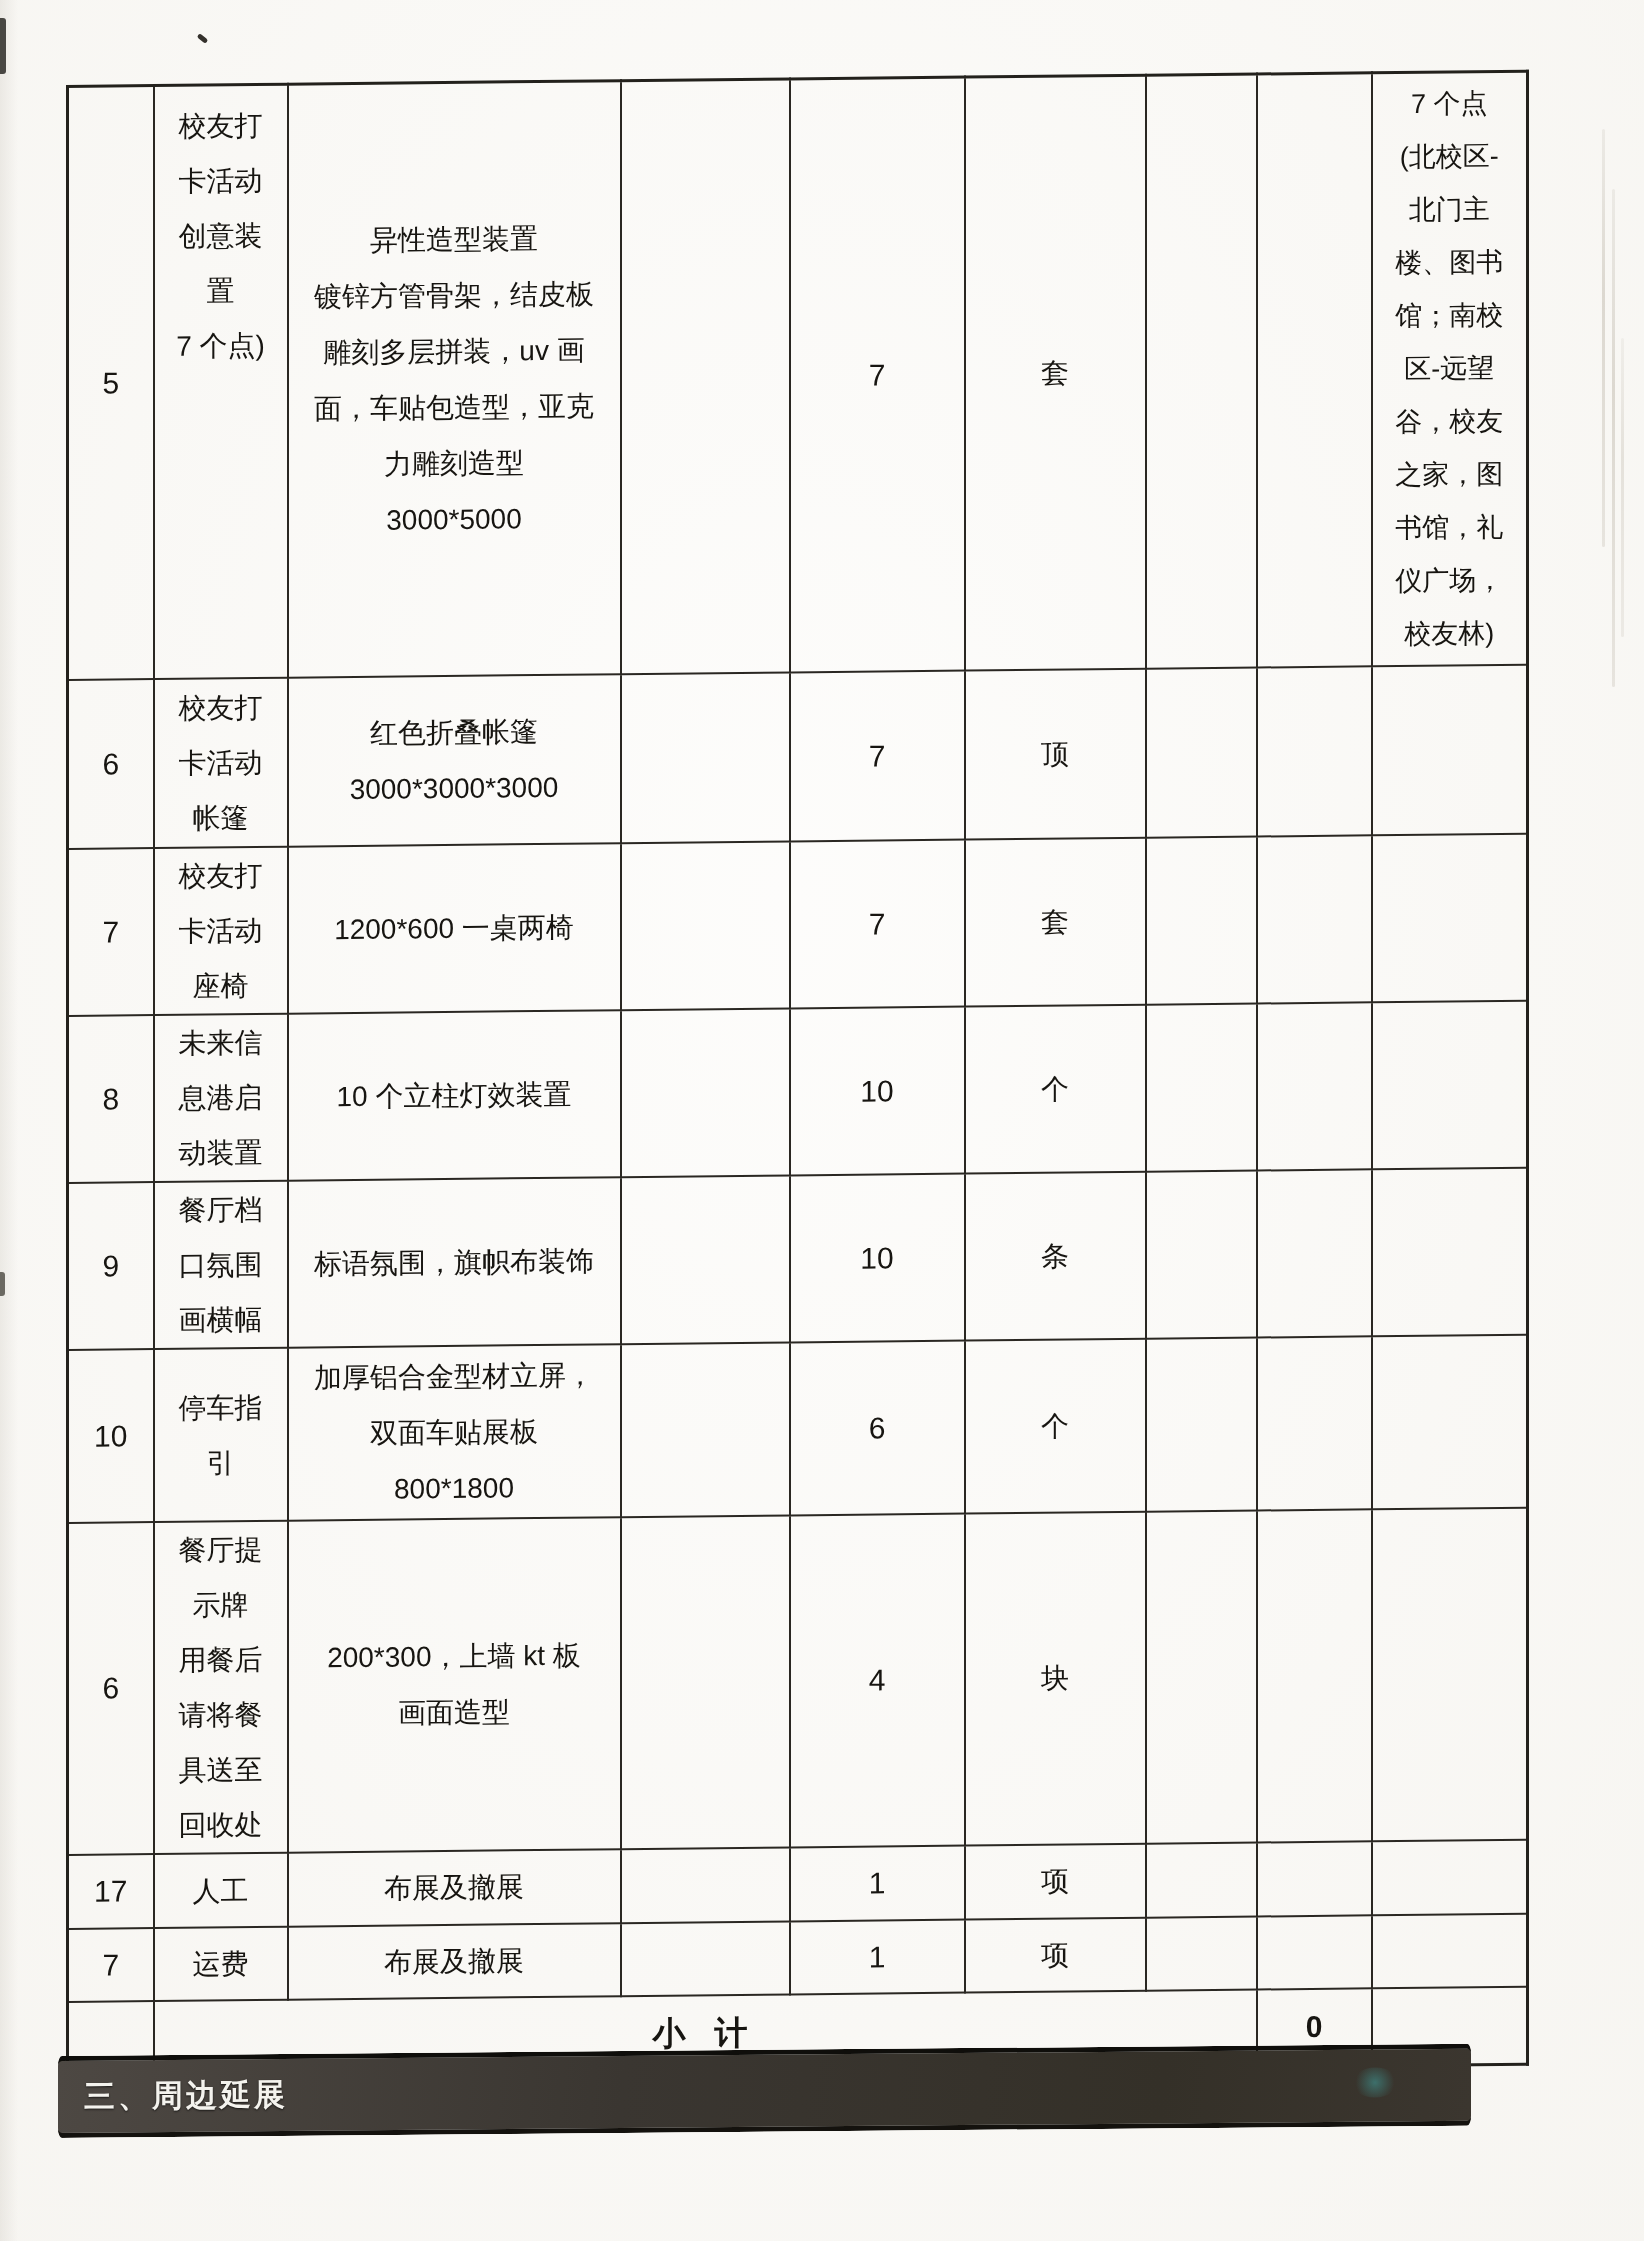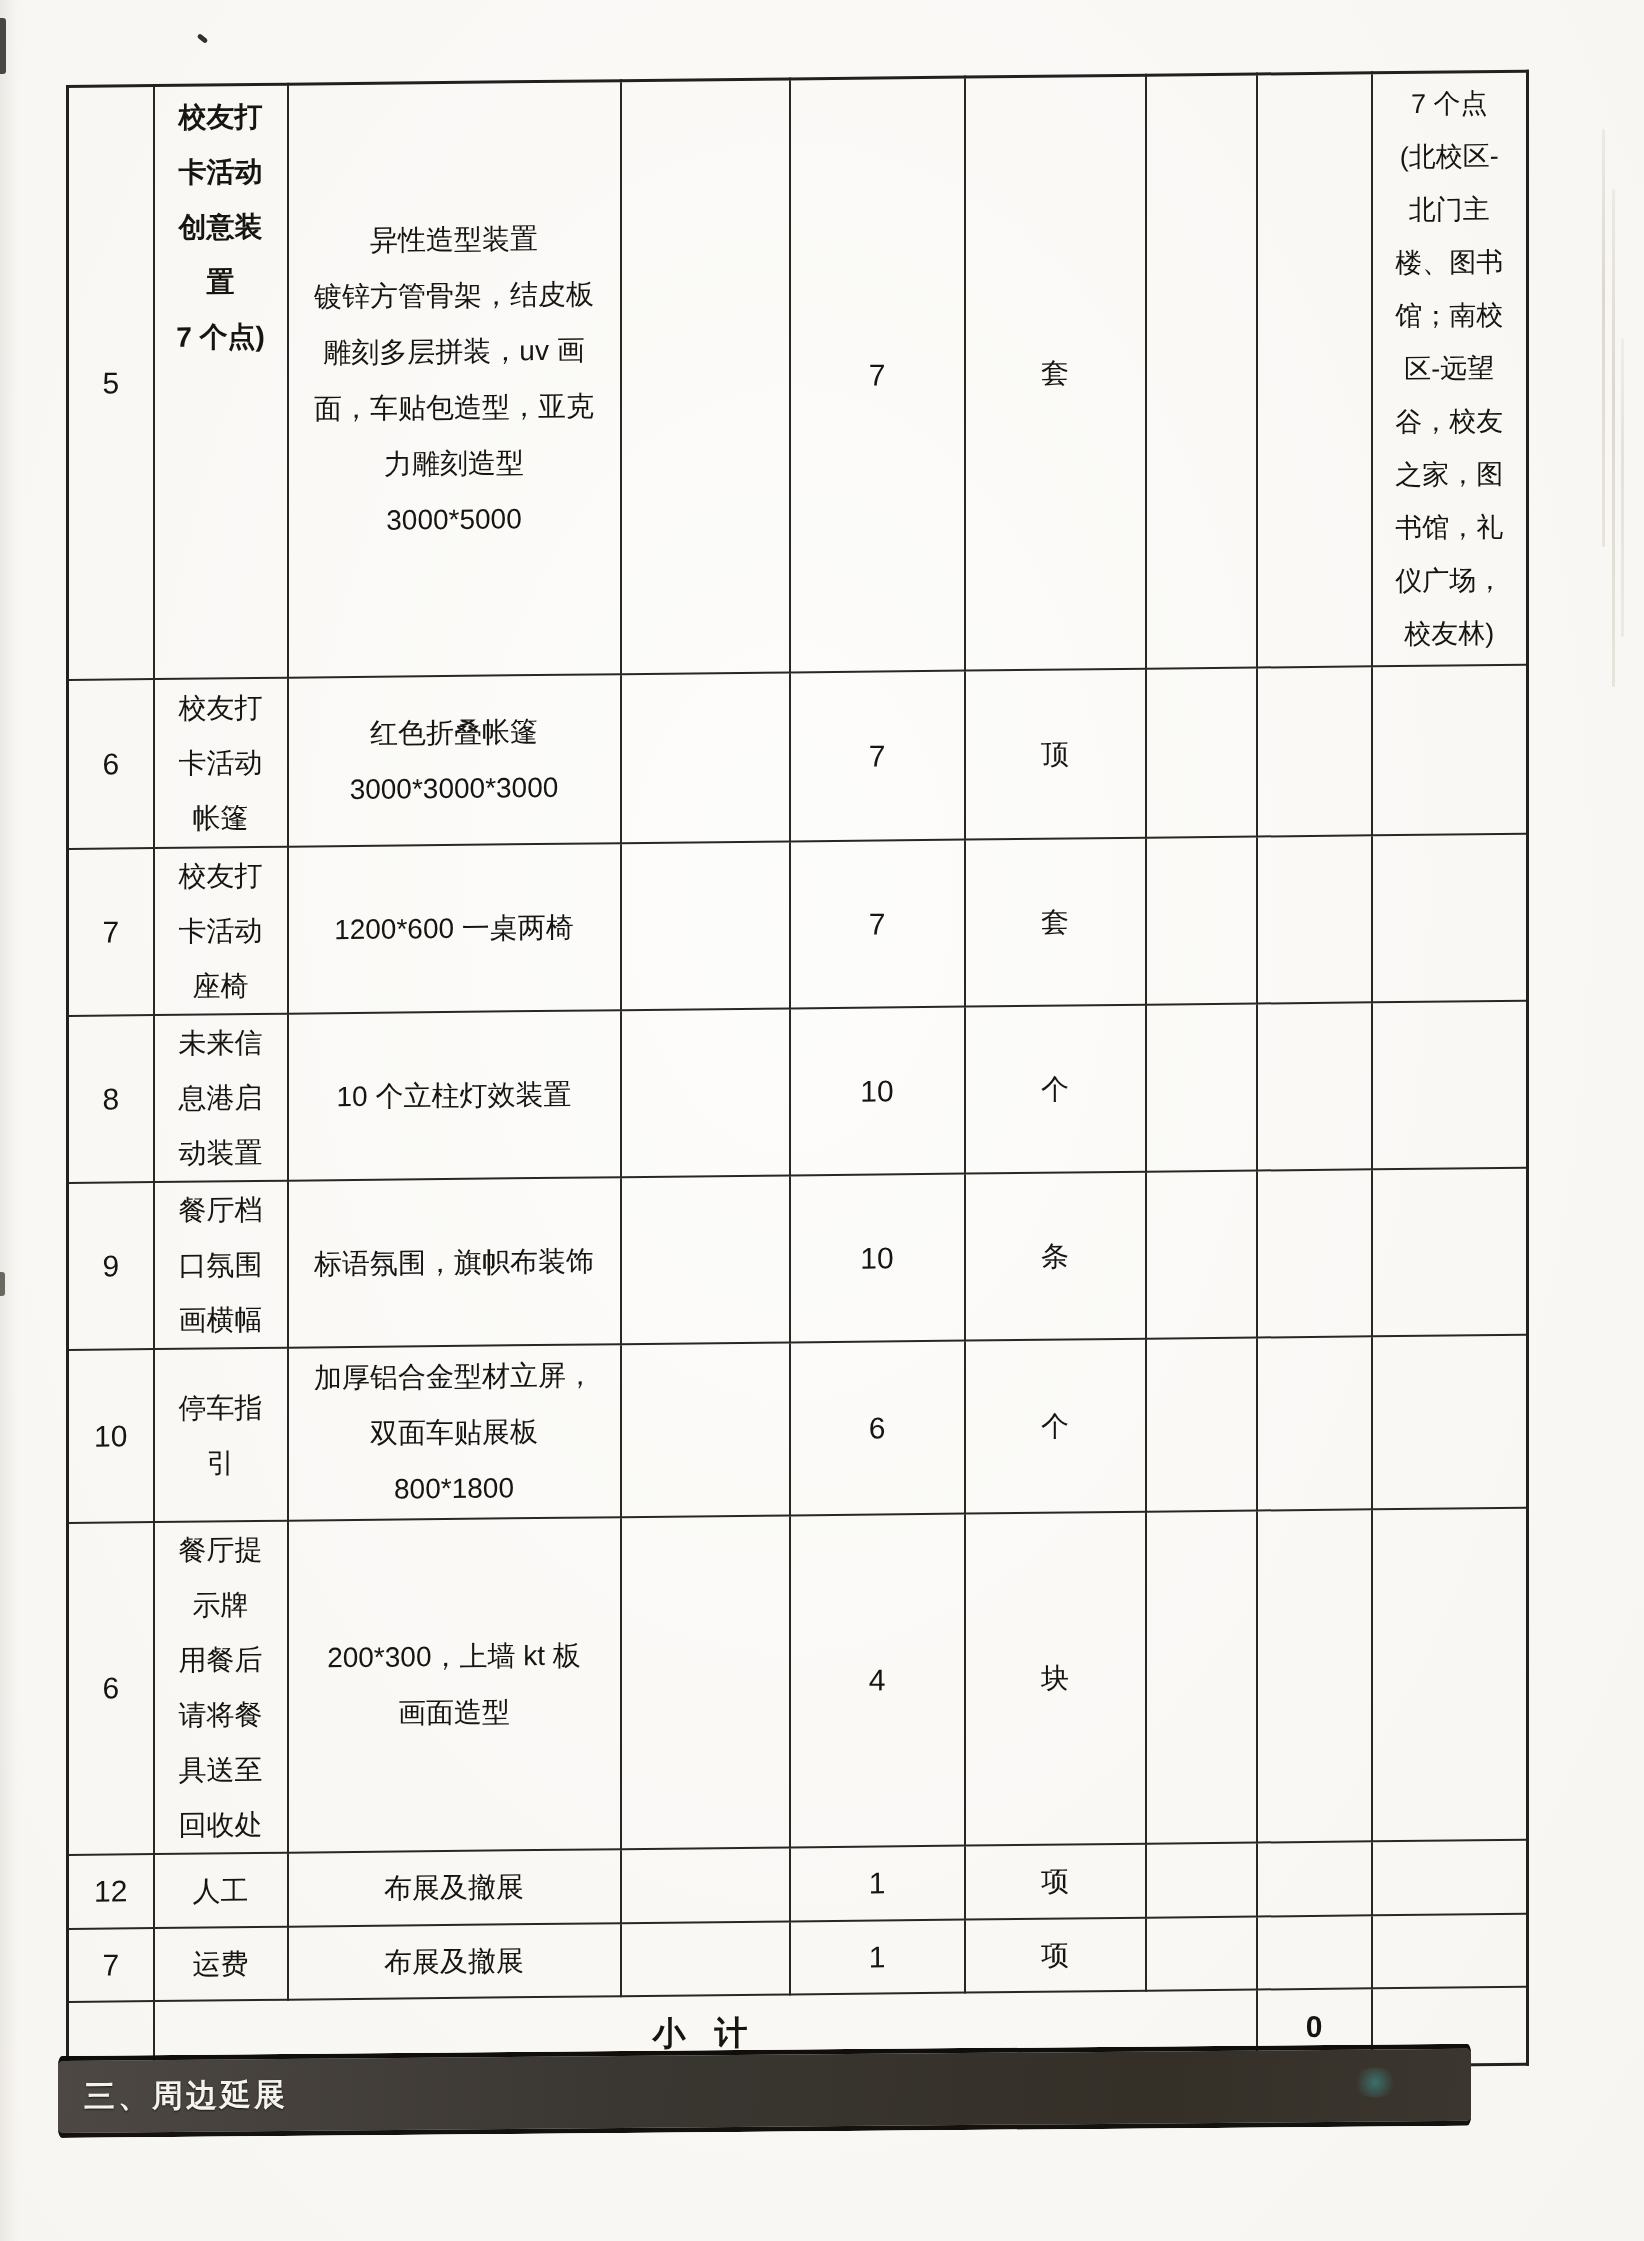--- a/index.html
+++ b/index.html
@@ -31,21 +31,21 @@
     font-size:28px;line-height:56px;
     white-space:pre-line;word-break:break-all;
     color:#171511;overflow:hidden;
   }
   td.num{font-size:30px;}
   td.item{padding:0 16px;line-height:55px;}
   td.desc{padding:0 14px;}
   td.qty{font-size:30px;}
   td.unit{font-size:28px;}
   td.notes{vertical-align:top;font-size:27px;line-height:53px;padding:4px 16px;}
-  tr.tall td.item{vertical-align:top;padding-top:3px;font-weight:bold;}
+  tr.tall td.item{vertical-align:top;padding-top:12px;}
   tr.subtotal{height:77px;}
   td.subtotal-label{font-size:33px;font-weight:bold;letter-spacing:10px;}
   td.subtotal-value{font-size:30px;font-weight:bold;}
   
   .banner{
     position:absolute;left:58px;top:2056px;width:1413px;height:72px;
     transform:skewY(-0.5deg);transform-origin:0 0;
     background:linear-gradient(96deg,#4d4843 0%,#3a3631 40%,#343028 78%,#3b362f 100%);
     border-top:5px solid #0f0e0b;border-bottom:5px solid #14120e;
     border-radius:4px/10px;
@@ -188,21 +188,21 @@
           <td class="desc">200*300，上墙 kt 板
 画面造型</td>
           <td class="c4"></td>
           <td class="qty">4</td>
           <td class="unit">块</td>
           <td class="c7"></td>
           <td class="c8"></td>
           <td class="notes"></td>
         </tr>
         <tr style="height: 74px;">
-          <td class="num">12</td>
+          <td class="num">17</td>
           <td class="item">人工</td>
           <td class="desc">布展及撤展</td>
           <td class="c4"></td>
           <td class="qty">1</td>
           <td class="unit">项</td>
           <td class="c7"></td>
           <td class="c8"></td>
           <td class="notes"></td>
         </tr>
         <tr style="height: 73px;">

